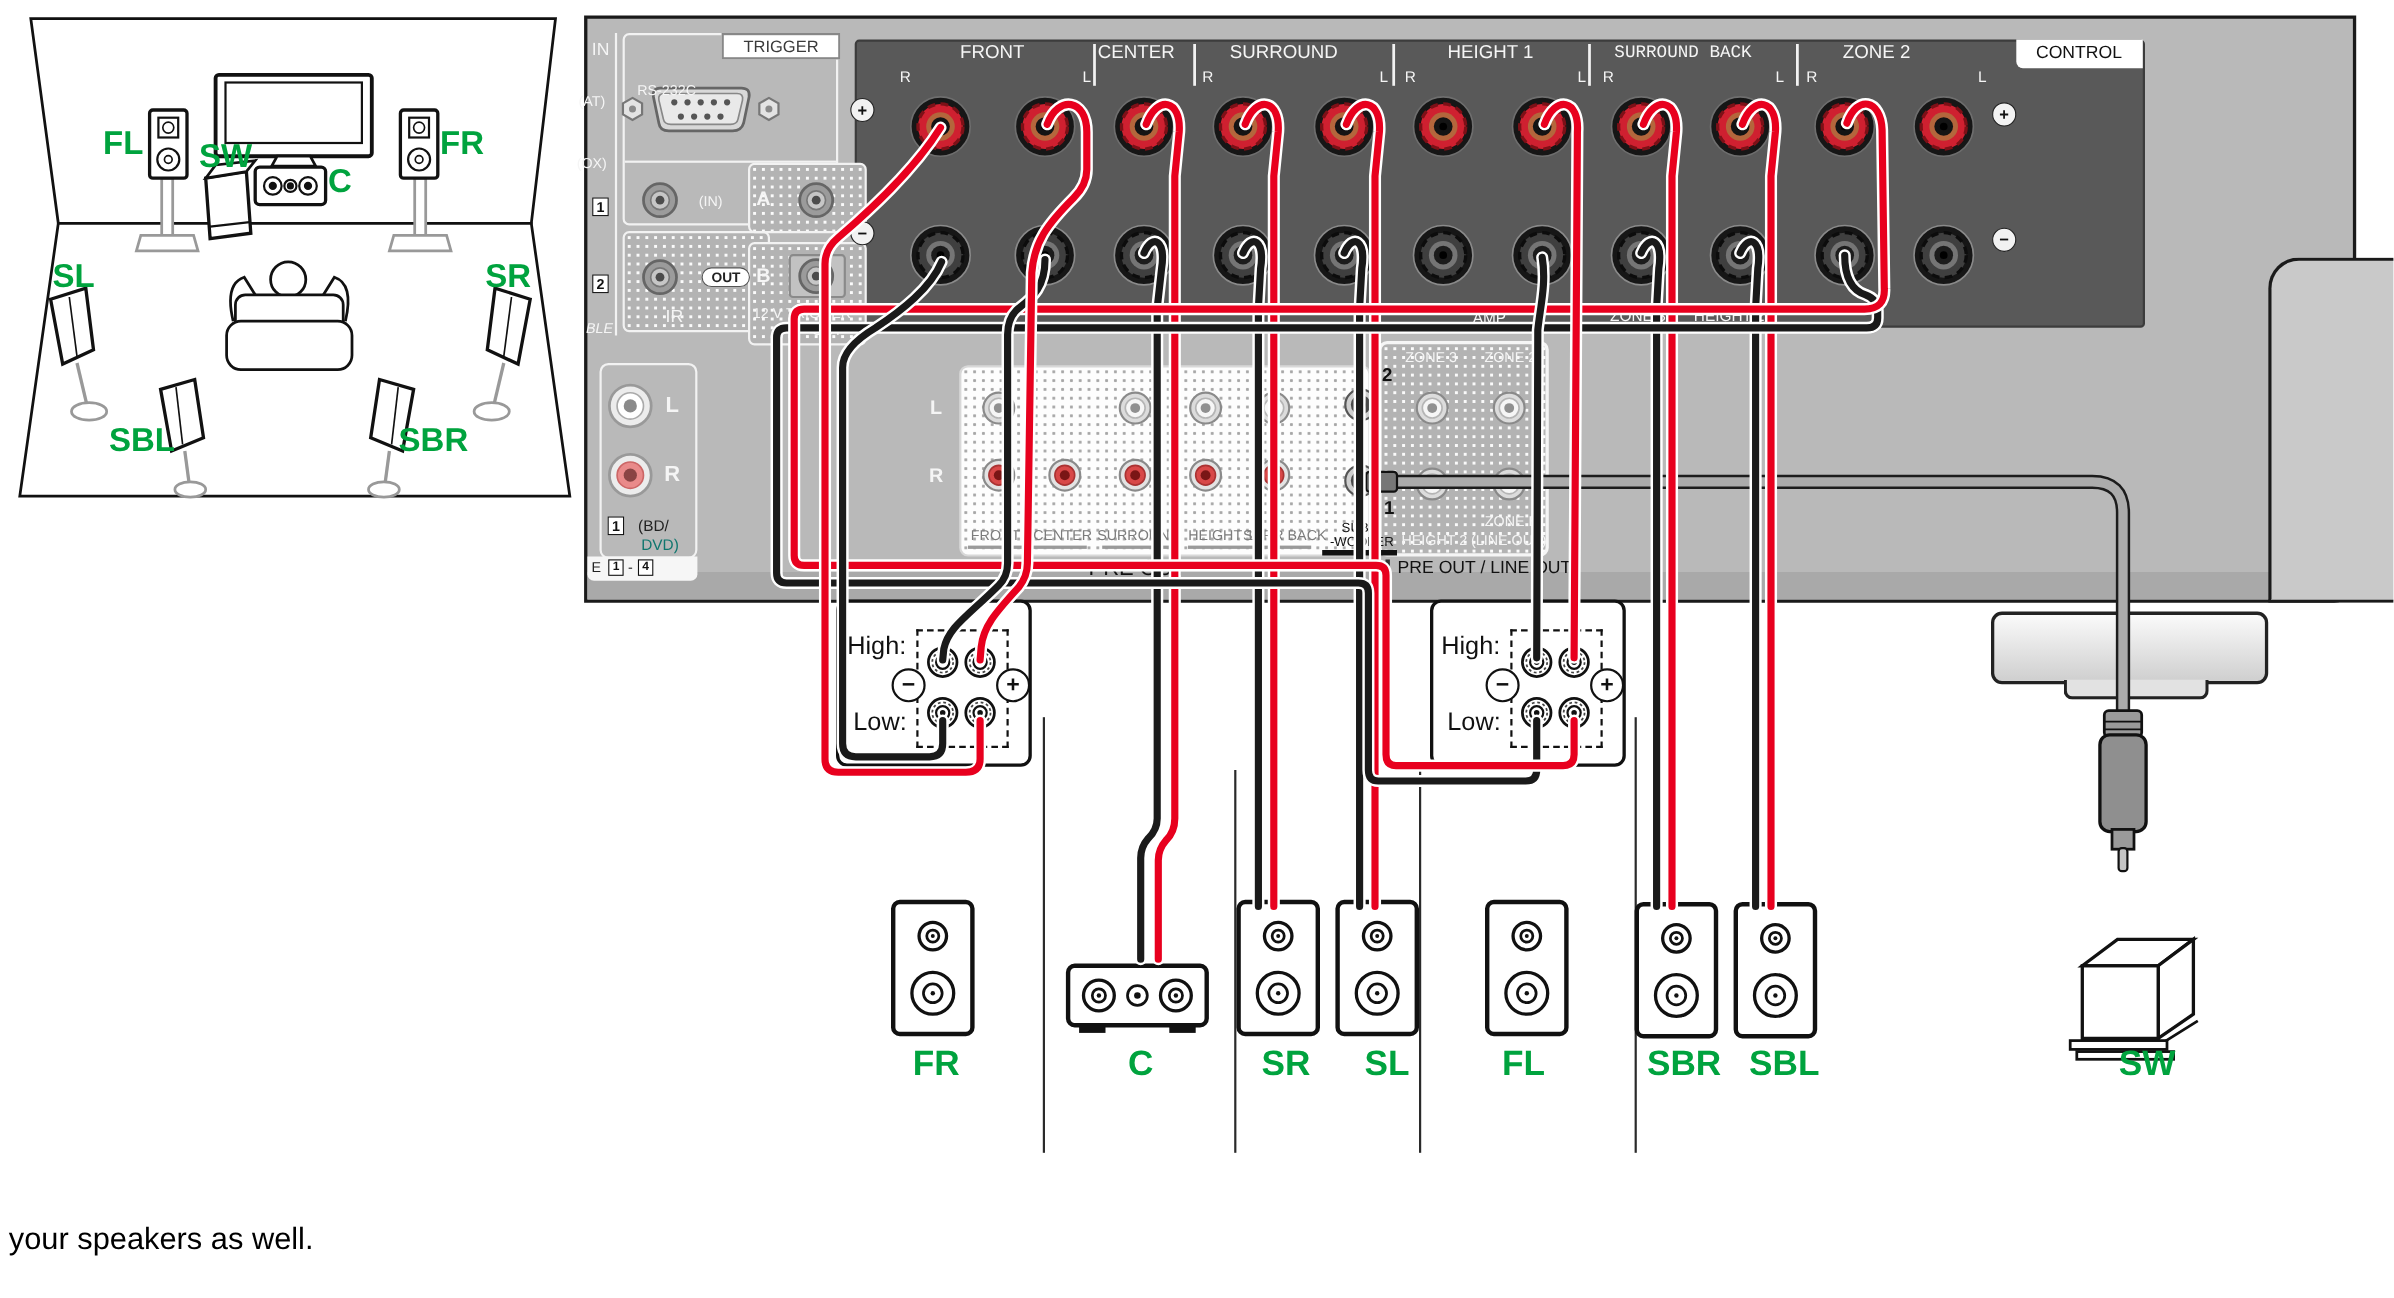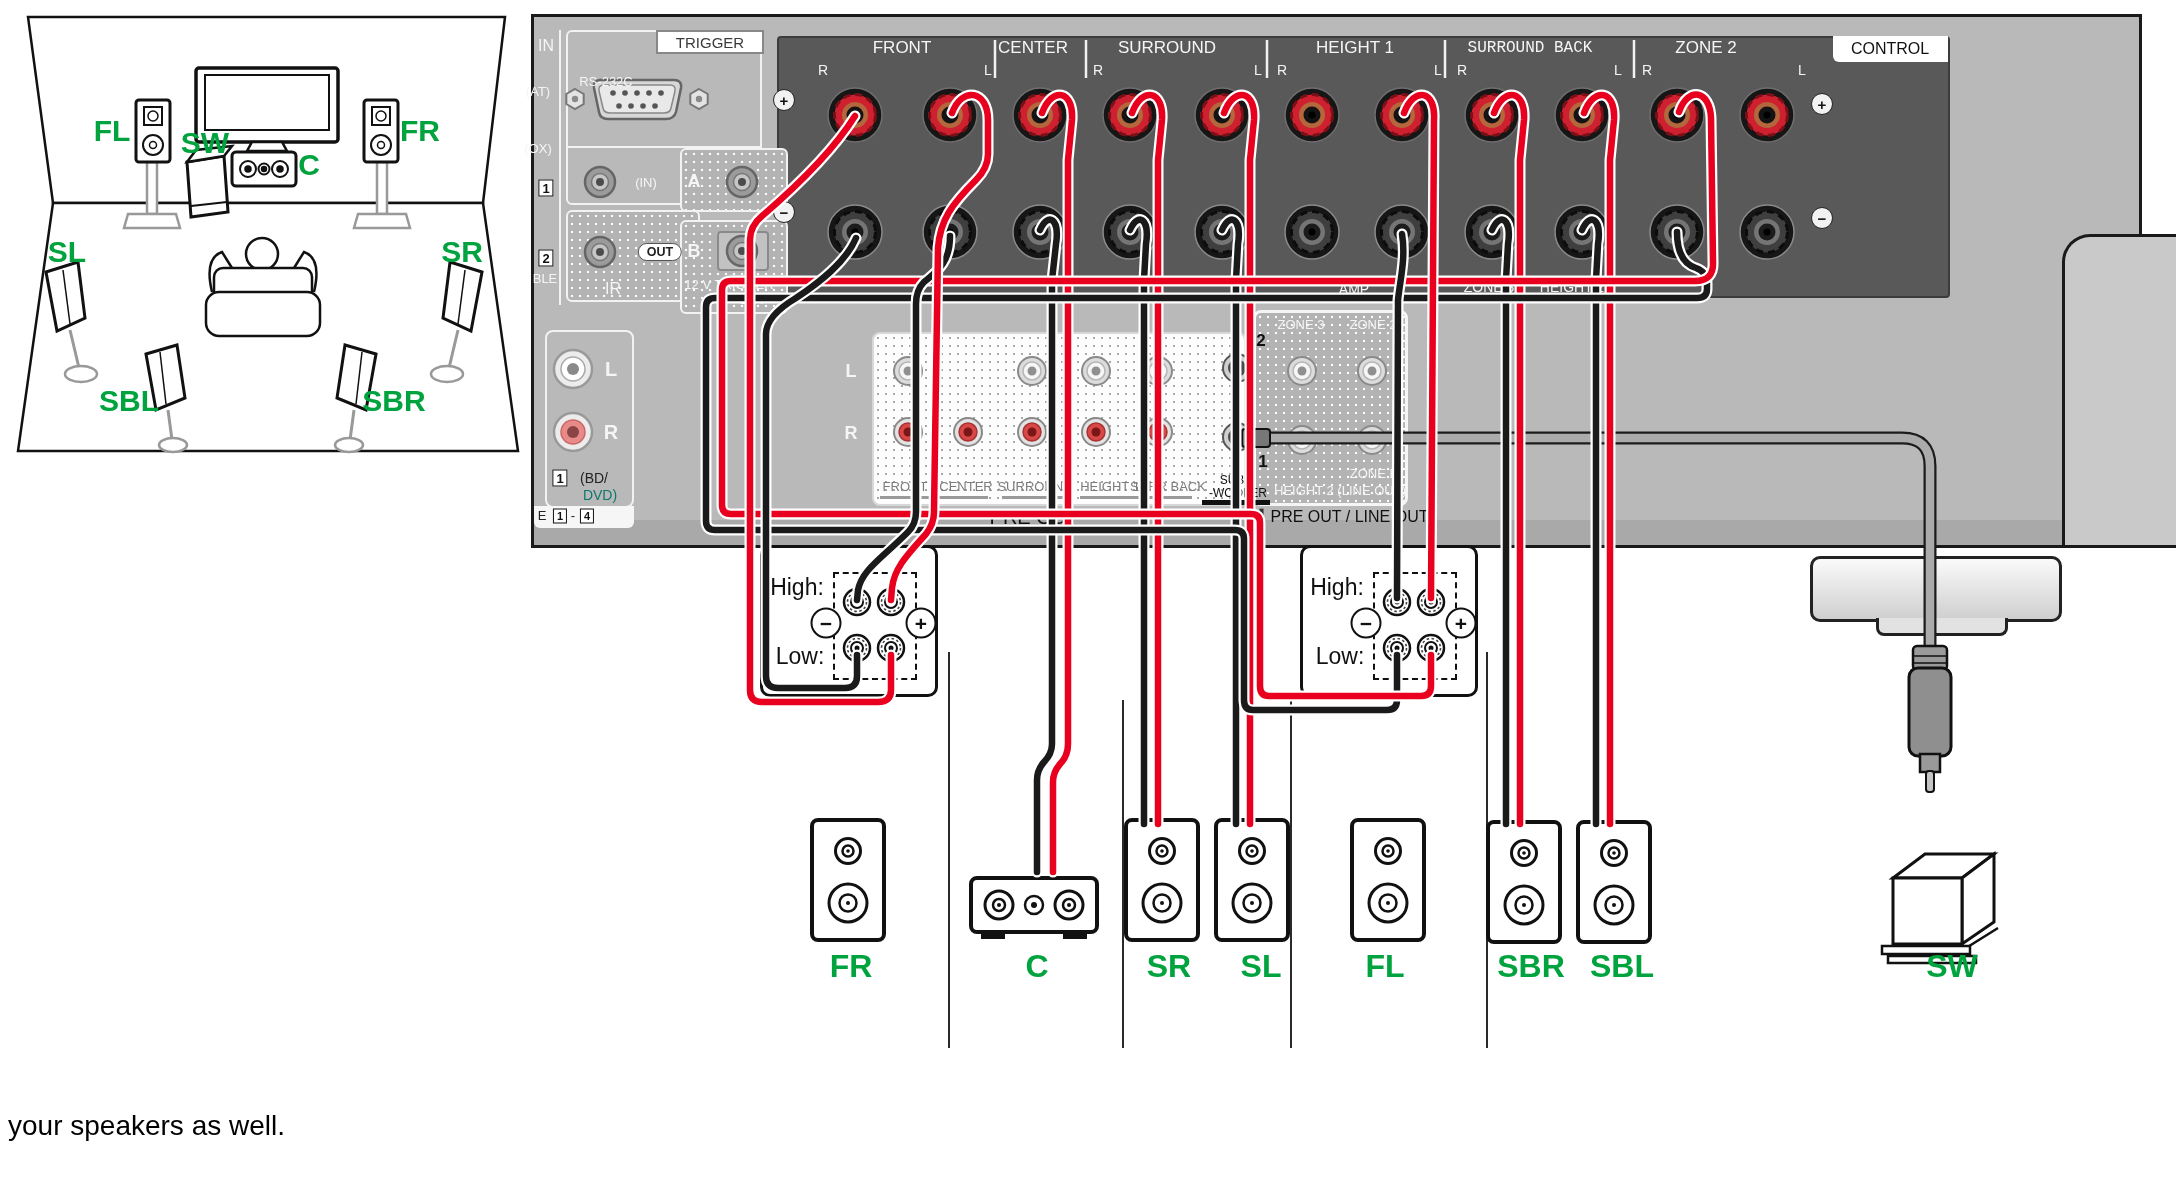--- a/index.html
+++ b/index.html
@@ -344,21 +344,21 @@
   <div class="lbl green z4" style="left:67px;top:252px;">SL</div>
   <div class="lbl green z4" style="left:462px;top:252px;">SR</div>
   <div class="lbl green z4" style="left:129px;top:401px;">SBL</div>
   <div class="lbl green z4" style="left:394px;top:401px;">SBR</div>
 
   <div class="lbl white z4" style="left:546px;top:46px;font-size:16px;">IN</div>
   <div class="lbl white z4" style="left:538px;top:92px;font-size:13px;">(AT)</div>
   <div class="lbl white z4" style="left:538px;top:149px;font-size:13px;">(OX)</div>
   <div class="badge" style="left:546px;top:188px;">1</div>
   <div class="badge" style="left:546px;top:258px;">2</div>
-  <div class="lbl white z4" style="left:545px;top:279px;font-size:13px;">BLE</div>
+  <div class="lbl white z4" style="left:545px;top:299px;font-size:13px;font-style:italic;">BLE</div>
 
   <div class="lbl white z4" style="left:606px;top:61px;font-size:13px;margin-top:21px;">RS-232C</div>
   <div class="lbl white z4" style="left:646px;top:183px;font-size:13px;">(IN)</div>
   <div class="oval" style="left:660px;top:252px;">OUT</div>
   <div class="lbl white z4" style="left:613px;top:289px;font-size:16px;">IR</div>
   <div class="lbl white z4" style="left:694px;top:181px;font-size:18px;font-weight:bold;">A</div>
   <div class="lbl white z4" style="left:694px;top:251px;font-size:18px;font-weight:bold;">B</div>
   <div class="lbl white z4" style="left:729px;top:285px;font-size:13px;">12 V TRIGGER</div>
   <div class="lbl white z4" style="left:752px;top:300px;font-size:13px;">OUT</div>
 

